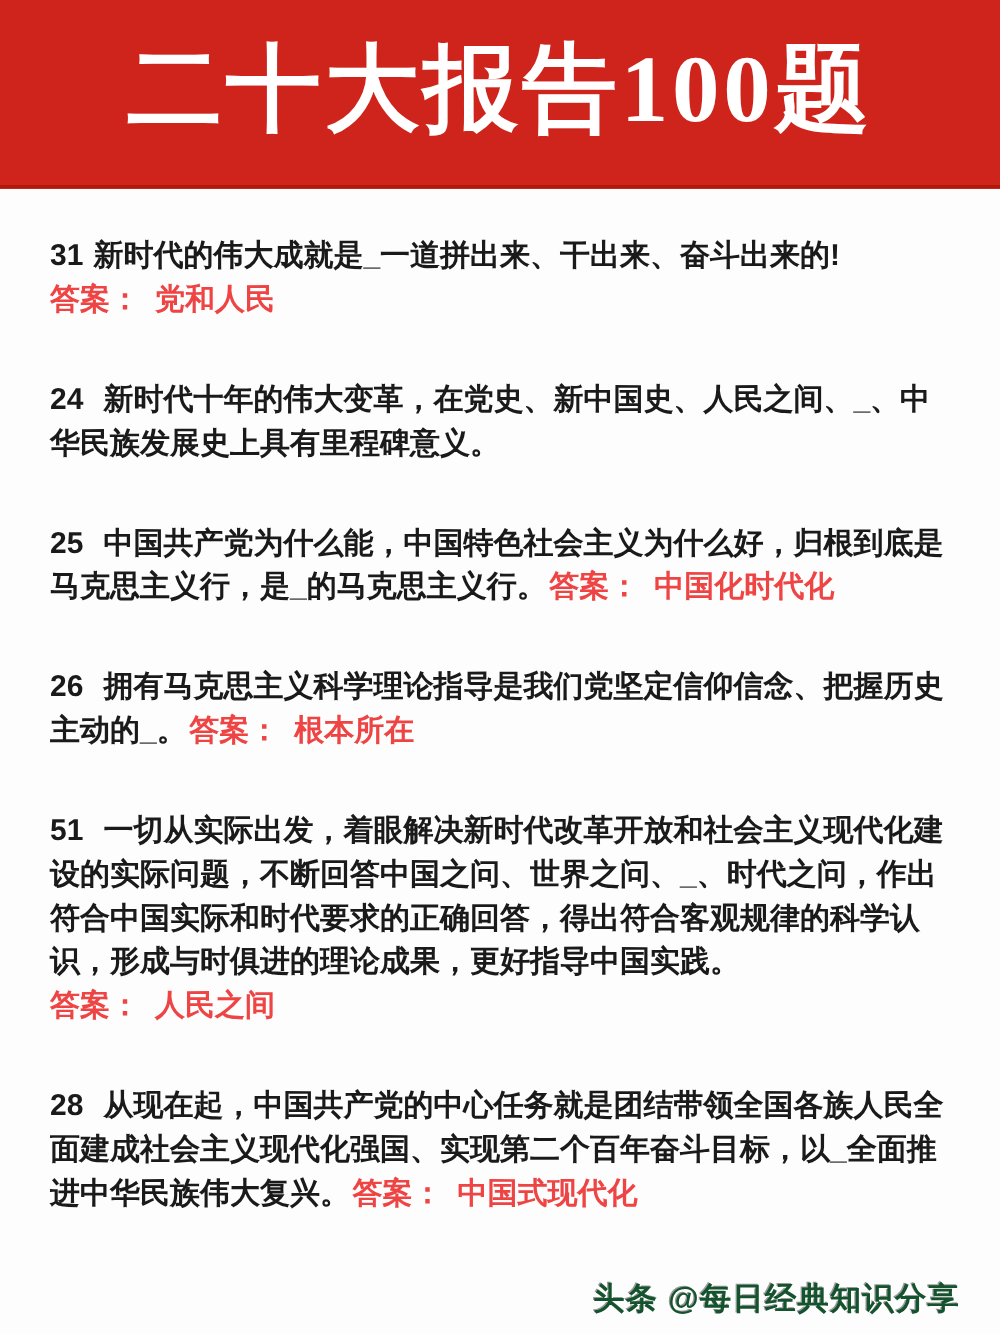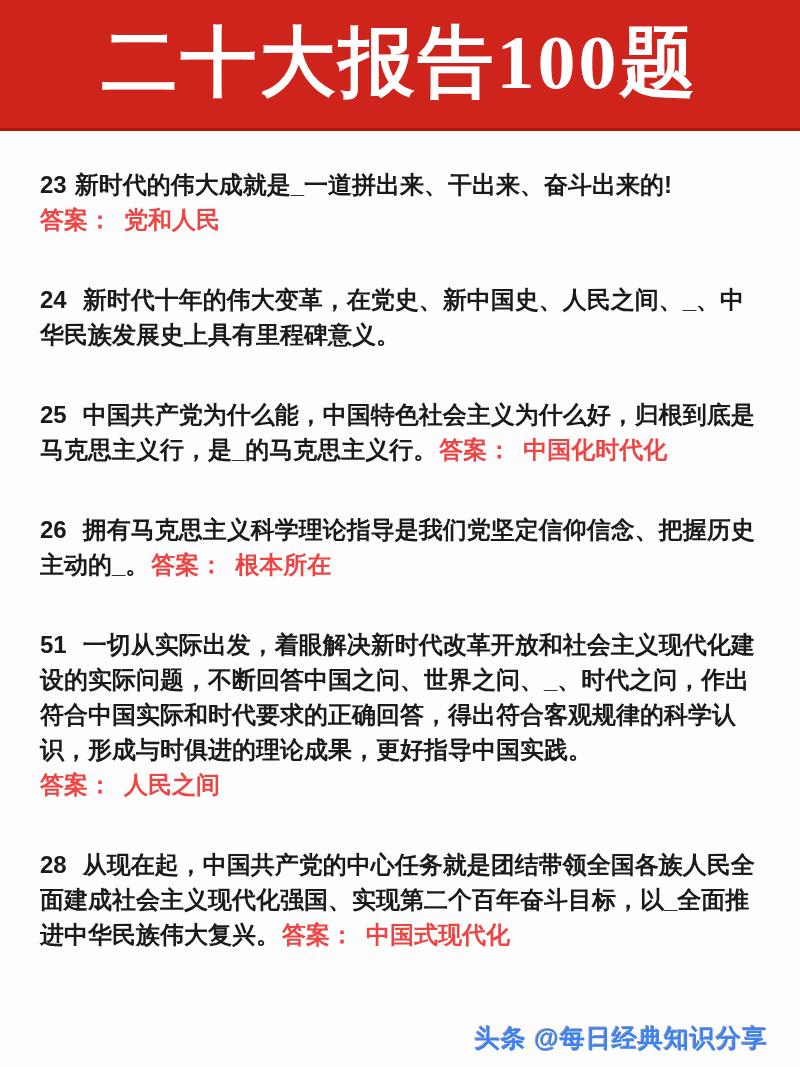--- a/index.html
+++ b/index.html
@@ -13,21 +13,21 @@
   }
   .page {
     position: relative;
     width: 800px;
     height: 1067px;
     background: #fdfdfd;
   }
   
   .banner {
     width: 800px;
-    height: 131px;
+    height: 151px;
     background: #cf241c;
     border-bottom: 3px solid #b2170f;
     display: flex;
     align-items: center;
     justify-content: center;
     box-sizing: border-box;
   }
   .banner-title {
     color: #ffffff;
     font-family: "Liberation Serif", "DejaVu Serif", serif;
@@ -79,38 +79,38 @@
     margin-left: 2px;
   }
   
   .watermark {
     position: absolute;
     right: 32px;
     top: 1022px;
     font-size: 25px;
     font-weight: 700;
     letter-spacing: 1px;
-    color: #3b82f6;
+    color: #14532d;
     text-shadow: 1px 1px 0 #ffffff, -1px -1px 0 #9a9a9a;
     white-space: nowrap;
   }
 </style>
 </head>
 <body>
 
 <div class="page">
 
   <header class="banner">
     <div class="banner-title">二十大报告100题</div>
   </header>
 
   <main class="content">
 
     <article class="q-block">
-      <p class="q-text"><span class="q-num tight">23</span><span>新时代的伟大成就是_一道拼出来、干出来、奋斗出来的!</span></p>
+      <p class="q-text"><span class="q-num tight">31</span><span>新时代的伟大成就是_一道拼出来、干出来、奋斗出来的!</span></p>
       <p class="q-text answer answer-line"><span>答案：</span><span class="answer-value">党和人民</span></p>
     </article>
 
     <article class="q-block">
       <p class="q-text"><span class="q-num">24</span><span>新时代十年的伟大变革，在党史、新中国史、人民之间、_、中华民族发展史上具有里程碑意义。</span></p>
     </article>
 
     <article class="q-block">
       <p class="q-text"><span class="q-num">25</span><span>中国共产党为什么能，中国特色社会主义为什么好，归根到底是马克思主义行，是_的马克思主义行。</span><span class="answer answer-inline">答案：</span><span class="answer answer-value">中国化时代化</span></p>
     </article>

